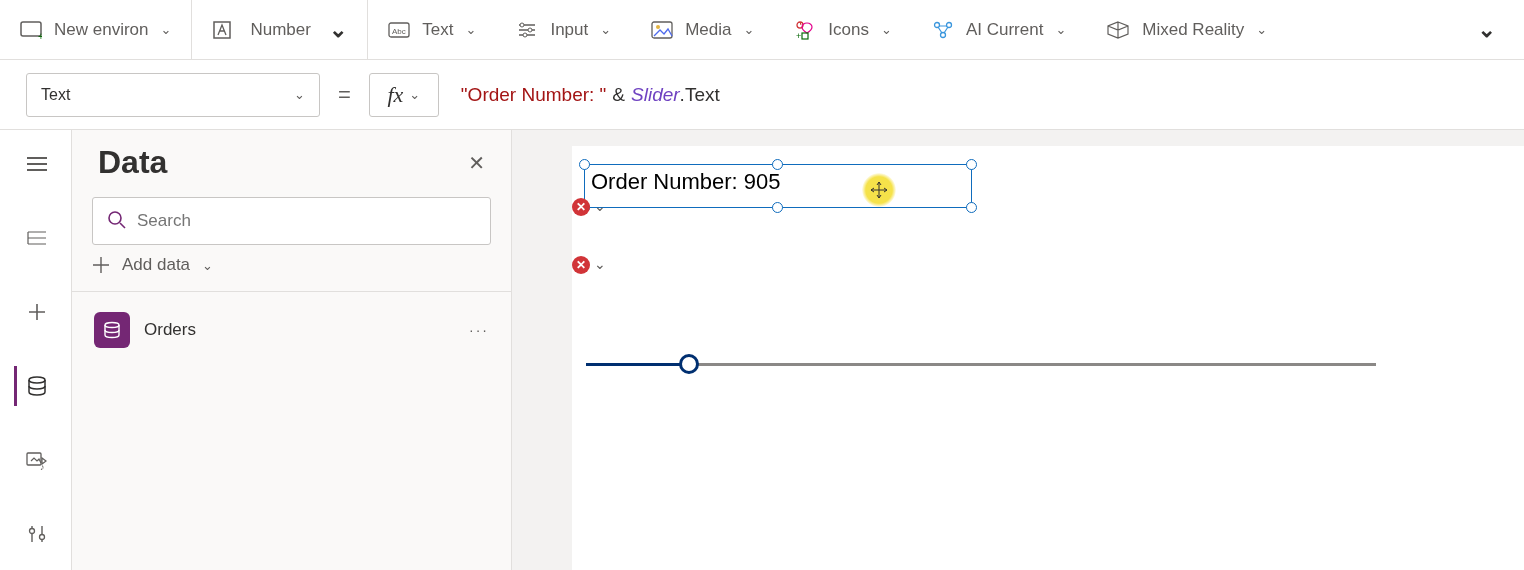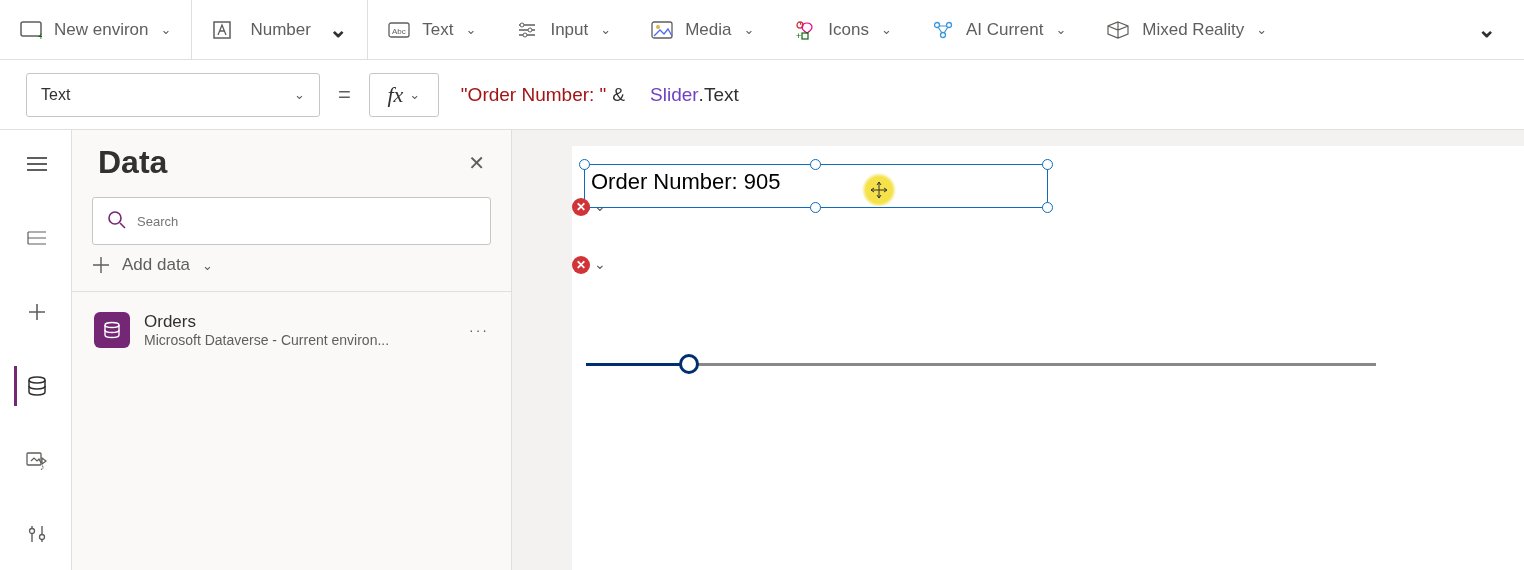--- a/index.html
+++ b/index.html
@@ -15,38 +15,38 @@
 
   
   .fbar { height:70px; border-bottom:1px solid #e1dfdd; display:flex; align-items:center; gap:14px; padding:0 26px 0 26px; }
   .prop-select { width:294px; height:44px; border:1px solid #c8c6c4; border-radius:3px; display:flex; align-items:center; padding:0 14px; justify-content:space-between; cursor:pointer; font-size:16px; }
   .eq { font-size:22px; color:#605e5c; padding:0 4px;}
   .fx-box { width:70px; height:44px; border:1px solid #c8c6c4; border-radius:3px; display:flex; align-items:center; justify-content:center; gap:6px; cursor:pointer; }
   .fx-box .fx { font-style:italic; font-family:"Times New Roman",serif; font-size:22px; }
   .formula { flex:1; height:44px; display:flex; align-items:center; padding:0 8px; font-family:Consolas,monospace; font-size:19px; border-radius:3px;}
   .tok-str { color:#a31515; }
   .tok-op  { color:#323130; padding:0 6px;}
-  .tok-obj { color:#6f42c1; margin-left:19px;}
+  .tok-obj { color:#6f42c1; font-style:italic;}
   .tok-prop{ color:#323130; }
 
   
   .body { display:flex; height:calc(570px - 60px - 70px); }
 
   
   .rail { width:72px; border-right:1px solid #e1dfdd; display:flex; flex-direction:column; align-items:center; padding-top:14px; gap:34px; }
   .rail .ritem { width:44px; height:40px; display:flex; align-items:center; justify-content:center; cursor:pointer; color:#605e5c; border-left:3px solid transparent; }
   .rail .ritem.selected { border-left:3px solid #742774; color:#323130; }
 
   
   .panel { width:440px; border-right:1px solid #e1dfdd; background:#faf9f8; display:flex; flex-direction:column; }
   .panel-head { display:flex; align-items:center; justify-content:space-between; padding:14px 26px 10px 26px; }
   .panel-head h2 { font-size:32px; font-weight:600; }
   .panel-head .close { font-size:20px; color:#605e5c; cursor:pointer; }
   .search { margin:6px 20px 10px 20px; height:48px; border:1px solid #c8c6c4; border-radius:3px; display:flex; align-items:center; padding:0 14px; gap:10px; background:#fff; }
-  .search input { border:none; outline:none; flex:1; font-size:13px; color:#605e5c; background:transparent;}
+  .search input { border:none; outline:none; flex:1; font-size:17px; color:#605e5c; background:transparent;}
   .adddata { margin:0 20px 16px 20px; display:flex; align-items:center; gap:12px; color:#605e5c; cursor:pointer; font-size:17px; }
   .ds-list { border-top:1px solid #e1dfdd; padding:10px 14px; }
   .ds-item { display:flex; align-items:center; gap:14px; padding:10px 8px; cursor:pointer;}
   .ds-icon { width:36px; height:36px; border-radius:6px; background:#742774; display:flex; align-items:center; justify-content:center; }
   .ds-text .t { font-size:17px; color:#323130; }
   .ds-text .s { font-size:14px; color:#605e5c; }
   .ds-more { margin-left:auto; color:#605e5c; letter-spacing:2px; cursor:pointer;}
 
   
   .canvas-wrap { flex:1; background:#f3f2f1; position:relative; }
@@ -251,31 +251,30 @@
       <div class="ds-item">
         <div class="ds-icon">
           <svg width="20" height="20">
               <ellipse cx="10" cy="5" rx="7" ry="2.5" fill="none" stroke="#fff" stroke-width="1.4"></ellipse>
               <path d="M3 5v10c0 1.4 3.1 2.5 7 2.5s7-1.1 7-2.5V5" fill="none" stroke="#fff" stroke-width="1.4"></path>
               <path d="M3 10c0 1.4 3.1 2.5 7 2.5s7-1.1 7-2.5" fill="none" stroke="#fff" stroke-width="1.4"></path>
             </svg>
         </div>
         <div class="ds-text">
           <div class="t">Orders</div>
-          <div class="s">Microsoft Dataverse - Current environ...</div>
         </div>
         <div class="ds-more">···</div>
       </div>
     </div>
   </div>
 
   <div class="canvas-wrap">
     <div class="canvas">
 
-      <div class="sel-box" style="left:12px; top:18px; width:464px; height:44px;text-decoration:underline;">
+      <div class="sel-box" style="left:12px; top:18px; width:388px; height:44px;text-decoration:underline;">
         <span class="lbl-text">Order Number: 905</span>
         <span class="handle h-tl"></span>
         <span class="handle h-tm"></span>
         <span class="handle h-tr"></span>
         <span class="handle h-bl"></span>
         <span class="handle h-bm"></span>
         <span class="handle h-br"></span>
       </div>
       <div class="err-badge" style="left:0px; top:52px;">
           <span>✕</span>

